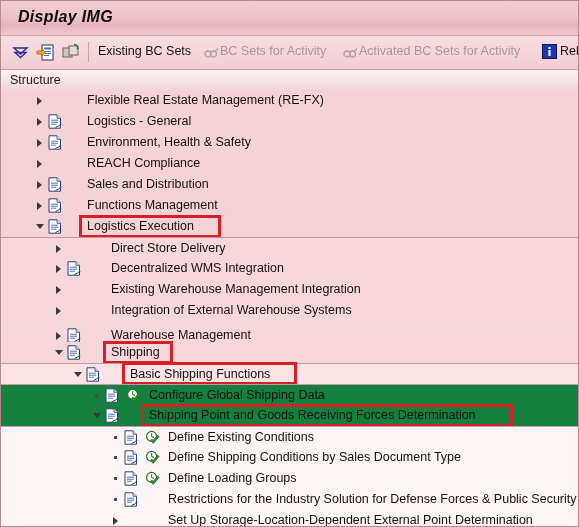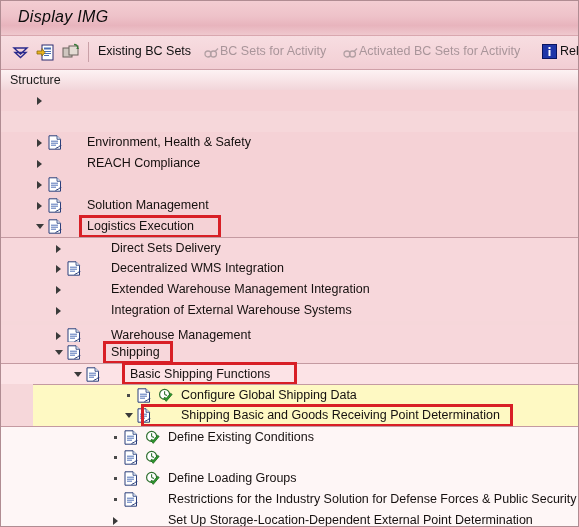--- a/index.html
+++ b/index.html
@@ -9,21 +9,21 @@
     background:#f6d7da;
     -webkit-font-smoothing:none;
   }
   #app{position:relative;width:579px;height:527px;box-sizing:border-box;
        border:1px solid #b08c92;background:#f6d7da;overflow:hidden;}
 
   
   .titlebar{height:35px;box-sizing:border-box;
     background:linear-gradient(to bottom,#f3cdd2 0%,#eec2c9 45%,#e8b4bd 72%,#efc8ce 100%);
     border-bottom:1px solid #d9a7af;position:relative;}
-  .title-text{position:absolute;left:17px;top:7px;font-size:16px;font-weight:normal;
+  .title-text{position:absolute;left:17px;top:7px;font-size:16px;font-weight:bold;
     font-style:italic;color:#0b0b0b;letter-spacing:0.3px;white-space:nowrap;}
 
   
   .toolbar{height:39px;box-sizing:border-box;position:relative;
     background:linear-gradient(to bottom,#f7dde1 0%,#f4d3d8 60%,#f0cbd1 100%);
     border-bottom:1px solid #d6a3ab;}
   .tb-icon{position:absolute;top:7px;width:19px;height:19px;cursor:pointer;}
   .tb-sep{position:absolute;top:6px;width:1px;height:20px;background:#c9a0a7;}
   .tb-btn{position:absolute;top:8px;font-size:12.5px;white-space:nowrap;color:#111;cursor:pointer;}
   .tb-btn.dim{color:#a9959a;}
@@ -37,21 +37,21 @@
 
   
   .tree{position:absolute;left:0;right:0;top:89px;bottom:0;overflow:hidden;}
   .row{position:absolute;left:0;right:0;height:21px;box-sizing:border-box;}
   .row .lbl{position:absolute;top:3px;font-size:12.5px;color:#15100f;white-space:nowrap;}
 
   
   .bg1{background:#f5d2d6;}
   .bg2{background:#f7d7db;}
   .bg3{background:#fce3e6;}
-  .bg4{background:#fef9c3;margin-left:32px;}
+  .bg4{background:#15803d;}
   .bg5{background:#fef6f6;}
   .sepline{border-top:1px solid #c49aa1;}
 
   
   .tri{position:absolute;top:7px;width:0;height:0;
        border-left:5px solid #3a3a3a;border-top:4px solid transparent;border-bottom:4px solid transparent;cursor:pointer;}
   .tri.down{border-left:4px solid transparent;border-right:4px solid transparent;
        border-top:5px solid #3a3a3a;border-bottom:0;top:8px;}
   .dot{position:absolute;top:9px;width:3px;height:3px;background:#4a4a4a;}
 
@@ -133,20 +133,34 @@
     <div class="tb-btn" style="left:559px">Rele</div>
   </div>
 
   <div class="colhead">
     <span>Structure</span>
   </div>
 
   <div class="tree" id="tree">
       <div class="row bg1" style="top: 0px;">
         <div class="tri" style="left:36px"></div>
+        <div class="lbl" style="left:86px">Flexible Real Estate Management (RE-FX)</div>
+      </div>
+      <div class="row bg1" style="top: 21px;">
+        <div class="tri" style="left:36px"></div>
+        <div class="doc" style="left:47px"><svg width="14" height="15" viewBox="0 0 14 15">
+            <path d="M1 0.8 L9 0.8 L12.5 4.3 L12.5 14.2 L1 14.2 Z" fill="#ffffff" stroke="#2b3f7a" stroke-width="1"></path>
+            <path d="M9 0.8 L9 4.3 L12.5 4.3" fill="#dce6f5" stroke="#2b3f7a" stroke-width="0.8"></path>
+            <line x1="3" y1="6.2" x2="10" y2="6.2" stroke="#3f63b0" stroke-width="0.9"></line>
+            <line x1="3" y1="8.2" x2="10" y2="8.2" stroke="#3f63b0" stroke-width="0.9"></line>
+            <line x1="3" y1="10.2" x2="8" y2="10.2" stroke="#3f63b0" stroke-width="0.9"></line>
+            <path d="M7.5 13.5 q3 -1.2 5.5 -3.4" fill="none" stroke="#2b3f7a" stroke-width="1"></path>
+            <path d="M12.2 9.2 l1.5 1.2 l-1.9 0.9 z" fill="#2b3f7a"></path>
+          </svg></div>
+        <div class="lbl" style="left:86px">Logistics - General</div>
       </div>
       <div class="row bg1" style="top: 42px;">
         <div class="tri" style="left:36px"></div>
         <div class="doc" style="left:47px"><svg width="14" height="15" viewBox="0 0 14 15">
             <path d="M1 0.8 L9 0.8 L12.5 4.3 L12.5 14.2 L1 14.2 Z" fill="#ffffff" stroke="#2b3f7a" stroke-width="1"></path>
             <path d="M9 0.8 L9 4.3 L12.5 4.3" fill="#dce6f5" stroke="#2b3f7a" stroke-width="0.8"></path>
             <line x1="3" y1="6.2" x2="10" y2="6.2" stroke="#3f63b0" stroke-width="0.9"></line>
             <line x1="3" y1="8.2" x2="10" y2="8.2" stroke="#3f63b0" stroke-width="0.9"></line>
             <line x1="3" y1="10.2" x2="8" y2="10.2" stroke="#3f63b0" stroke-width="0.9"></line>
             <path d="M7.5 13.5 q3 -1.2 5.5 -3.4" fill="none" stroke="#2b3f7a" stroke-width="1"></path>
@@ -162,68 +176,69 @@
         <div class="tri" style="left:36px"></div>
         <div class="doc" style="left:47px"><svg width="14" height="15" viewBox="0 0 14 15">
             <path d="M1 0.8 L9 0.8 L12.5 4.3 L12.5 14.2 L1 14.2 Z" fill="#ffffff" stroke="#2b3f7a" stroke-width="1"></path>
             <path d="M9 0.8 L9 4.3 L12.5 4.3" fill="#dce6f5" stroke="#2b3f7a" stroke-width="0.8"></path>
             <line x1="3" y1="6.2" x2="10" y2="6.2" stroke="#3f63b0" stroke-width="0.9"></line>
             <line x1="3" y1="8.2" x2="10" y2="8.2" stroke="#3f63b0" stroke-width="0.9"></line>
             <line x1="3" y1="10.2" x2="8" y2="10.2" stroke="#3f63b0" stroke-width="0.9"></line>
             <path d="M7.5 13.5 q3 -1.2 5.5 -3.4" fill="none" stroke="#2b3f7a" stroke-width="1"></path>
             <path d="M12.2 9.2 l1.5 1.2 l-1.9 0.9 z" fill="#2b3f7a"></path>
           </svg></div>
+        <div class="lbl" style="left:86px">Sales and Distribution</div>
       </div>
       <div class="row bg1" style="top: 105px;">
         <div class="tri" style="left:36px"></div>
         <div class="doc" style="left:47px"><svg width="14" height="15" viewBox="0 0 14 15">
             <path d="M1 0.8 L9 0.8 L12.5 4.3 L12.5 14.2 L1 14.2 Z" fill="#ffffff" stroke="#2b3f7a" stroke-width="1"></path>
             <path d="M9 0.8 L9 4.3 L12.5 4.3" fill="#dce6f5" stroke="#2b3f7a" stroke-width="0.8"></path>
             <line x1="3" y1="6.2" x2="10" y2="6.2" stroke="#3f63b0" stroke-width="0.9"></line>
             <line x1="3" y1="8.2" x2="10" y2="8.2" stroke="#3f63b0" stroke-width="0.9"></line>
             <line x1="3" y1="10.2" x2="8" y2="10.2" stroke="#3f63b0" stroke-width="0.9"></line>
             <path d="M7.5 13.5 q3 -1.2 5.5 -3.4" fill="none" stroke="#2b3f7a" stroke-width="1"></path>
             <path d="M12.2 9.2 l1.5 1.2 l-1.9 0.9 z" fill="#2b3f7a"></path>
           </svg></div>
-        <div class="lbl" style="left:86px">Solution Management</div>
+        <div class="lbl" style="left:86px">Functions Management</div>
       </div>
       <div class="row bg1" style="top: 126px;">
         <div class="tri down" style="left:35px"></div>
         <div class="doc" style="left:47px"><svg width="14" height="15" viewBox="0 0 14 15">
             <path d="M1 0.8 L9 0.8 L12.5 4.3 L12.5 14.2 L1 14.2 Z" fill="#ffffff" stroke="#2b3f7a" stroke-width="1"></path>
             <path d="M9 0.8 L9 4.3 L12.5 4.3" fill="#dce6f5" stroke="#2b3f7a" stroke-width="0.8"></path>
             <line x1="3" y1="6.2" x2="10" y2="6.2" stroke="#3f63b0" stroke-width="0.9"></line>
             <line x1="3" y1="8.2" x2="10" y2="8.2" stroke="#3f63b0" stroke-width="0.9"></line>
             <line x1="3" y1="10.2" x2="8" y2="10.2" stroke="#3f63b0" stroke-width="0.9"></line>
             <path d="M7.5 13.5 q3 -1.2 5.5 -3.4" fill="none" stroke="#2b3f7a" stroke-width="1"></path>
             <path d="M12.2 9.2 l1.5 1.2 l-1.9 0.9 z" fill="#2b3f7a"></path>
           </svg></div>
         <div class="lbl" style="left:86px">Logistics Execution</div>
       </div>
       <div class="redbox" style="left: 78px; top: 125px; width: 142.45px; height: 23px; border-color: rgb(216, 31, 38);"></div>
       <div class="row bg2 sepline" style="top: 147px;">
         <div class="tri" style="left:55px"></div>
-        <div class="lbl" style="left:110px">Direct Sets Delivery</div>
+        <div class="lbl" style="left:110px">Direct Store Delivery</div>
       </div>
       <div class="row bg2" style="top: 168px;">
         <div class="tri" style="left:55px"></div>
         <div class="doc" style="left:66px"><svg width="14" height="15" viewBox="0 0 14 15">
             <path d="M1 0.8 L9 0.8 L12.5 4.3 L12.5 14.2 L1 14.2 Z" fill="#ffffff" stroke="#2b3f7a" stroke-width="1"></path>
             <path d="M9 0.8 L9 4.3 L12.5 4.3" fill="#dce6f5" stroke="#2b3f7a" stroke-width="0.8"></path>
             <line x1="3" y1="6.2" x2="10" y2="6.2" stroke="#3f63b0" stroke-width="0.9"></line>
             <line x1="3" y1="8.2" x2="10" y2="8.2" stroke="#3f63b0" stroke-width="0.9"></line>
             <line x1="3" y1="10.2" x2="8" y2="10.2" stroke="#3f63b0" stroke-width="0.9"></line>
             <path d="M7.5 13.5 q3 -1.2 5.5 -3.4" fill="none" stroke="#2b3f7a" stroke-width="1"></path>
             <path d="M12.2 9.2 l1.5 1.2 l-1.9 0.9 z" fill="#2b3f7a"></path>
           </svg></div>
         <div class="lbl" style="left:110px">Decentralized WMS Integration</div>
       </div>
       <div class="row bg2" style="top: 189px;">
         <div class="tri" style="left:55px"></div>
-        <div class="lbl" style="left:110px">Extended Warehouse Management Integration</div>
+        <div class="lbl" style="left:110px">Existing Warehouse Management Integration</div>
       </div>
       <div class="row bg2" style="top: 210px;">
         <div class="tri" style="left:55px"></div>
         <div class="lbl" style="left:110px">Integration of External Warehouse Systems</div>
       </div>
       <div class="row bg2" style="top: 235px; text-align: center;">
         <div class="tri" style="left:55px"></div>
         <div class="doc" style="left:66px"><svg width="14" height="15" viewBox="0 0 14 15">
             <path d="M1 0.8 L9 0.8 L12.5 4.3 L12.5 14.2 L1 14.2 Z" fill="#ffffff" stroke="#2b3f7a" stroke-width="1"></path>
             <path d="M9 0.8 L9 4.3 L12.5 4.3" fill="#dce6f5" stroke="#2b3f7a" stroke-width="0.8"></path>
@@ -286,21 +301,21 @@
         <div class="tri down" style="left:92px"></div>
         <div class="doc" style="left:104px"><svg width="14" height="15" viewBox="0 0 14 15">
             <path d="M1 0.8 L9 0.8 L12.5 4.3 L12.5 14.2 L1 14.2 Z" fill="#ffffff" stroke="#2b3f7a" stroke-width="1"></path>
             <path d="M9 0.8 L9 4.3 L12.5 4.3" fill="#dce6f5" stroke="#2b3f7a" stroke-width="0.8"></path>
             <line x1="3" y1="6.2" x2="10" y2="6.2" stroke="#3f63b0" stroke-width="0.9"></line>
             <line x1="3" y1="8.2" x2="10" y2="8.2" stroke="#3f63b0" stroke-width="0.9"></line>
             <line x1="3" y1="10.2" x2="8" y2="10.2" stroke="#3f63b0" stroke-width="0.9"></line>
             <path d="M7.5 13.5 q3 -1.2 5.5 -3.4" fill="none" stroke="#2b3f7a" stroke-width="1"></path>
             <path d="M12.2 9.2 l1.5 1.2 l-1.9 0.9 z" fill="#2b3f7a"></path>
           </svg></div>
-        <div class="lbl" style="left:148px">Shipping Basic and Goods Receiving Point Determination</div>
+        <div class="lbl" style="left:148px">Shipping Point and Goods Receiving Forces Determination</div>
       </div>
       <div class="redbox" style="left: 140px; top: 314px; width: 371.7px; height: 23px; border-color: rgb(216, 31, 38);"></div>
       <div class="row bg5 sepline" style="top: 336px;">
         <div class="dot" style="left:113px"></div>
         <div class="doc" style="left:123px"><svg width="14" height="15" viewBox="0 0 14 15">
             <path d="M1 0.8 L9 0.8 L12.5 4.3 L12.5 14.2 L1 14.2 Z" fill="#ffffff" stroke="#2b3f7a" stroke-width="1"></path>
             <path d="M9 0.8 L9 4.3 L12.5 4.3" fill="#dce6f5" stroke="#2b3f7a" stroke-width="0.8"></path>
             <line x1="3" y1="6.2" x2="10" y2="6.2" stroke="#3f63b0" stroke-width="0.9"></line>
             <line x1="3" y1="8.2" x2="10" y2="8.2" stroke="#3f63b0" stroke-width="0.9"></line>
             <line x1="3" y1="10.2" x2="8" y2="10.2" stroke="#3f63b0" stroke-width="0.9"></line>
@@ -325,20 +340,21 @@
             <line x1="3" y1="10.2" x2="8" y2="10.2" stroke="#3f63b0" stroke-width="0.9"></line>
             <path d="M7.5 13.5 q3 -1.2 5.5 -3.4" fill="none" stroke="#2b3f7a" stroke-width="1"></path>
             <path d="M12.2 9.2 l1.5 1.2 l-1.9 0.9 z" fill="#2b3f7a"></path>
           </svg></div>
         <div class="act" style="left:144px"><svg width="15" height="15" viewBox="0 0 15 15">
             <circle cx="6.6" cy="6.4" r="5" fill="#ffffff" stroke="#2f6f2f" stroke-width="1.2"></circle>
             <line x1="6.6" y1="6.4" x2="6.6" y2="3.2" stroke="#2f6f2f" stroke-width="1.1"></line>
             <line x1="6.6" y1="6.4" x2="9.1" y2="7.6" stroke="#2f6f2f" stroke-width="1.1"></line>
             <path d="M5.6 10.2 L8.2 13.4 L14.2 6.4 L12.6 5.2 L8.0 10.6 L6.9 9.1 Z" fill="#2e9b2e" stroke="#1d5f1d" stroke-width="0.7"></path>
           </svg></div>
+        <div class="lbl" style="left:167px">Define Shipping Conditions by Sales Document Type</div>
       </div>
       <div class="row bg5" style="top: 378px;">
         <div class="dot" style="left:113px"></div>
         <div class="doc" style="left:123px"><svg width="14" height="15" viewBox="0 0 14 15">
             <path d="M1 0.8 L9 0.8 L12.5 4.3 L12.5 14.2 L1 14.2 Z" fill="#ffffff" stroke="#2b3f7a" stroke-width="1"></path>
             <path d="M9 0.8 L9 4.3 L12.5 4.3" fill="#dce6f5" stroke="#2b3f7a" stroke-width="0.8"></path>
             <line x1="3" y1="6.2" x2="10" y2="6.2" stroke="#3f63b0" stroke-width="0.9"></line>
             <line x1="3" y1="8.2" x2="10" y2="8.2" stroke="#3f63b0" stroke-width="0.9"></line>
             <line x1="3" y1="10.2" x2="8" y2="10.2" stroke="#3f63b0" stroke-width="0.9"></line>
             <path d="M7.5 13.5 q3 -1.2 5.5 -3.4" fill="none" stroke="#2b3f7a" stroke-width="1"></path>

